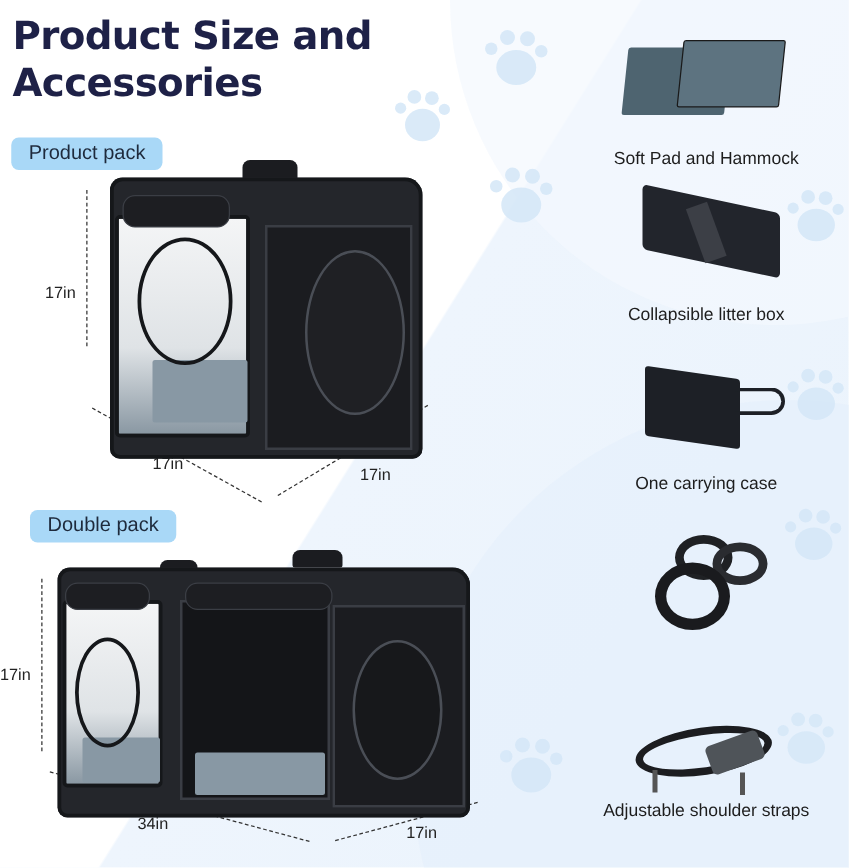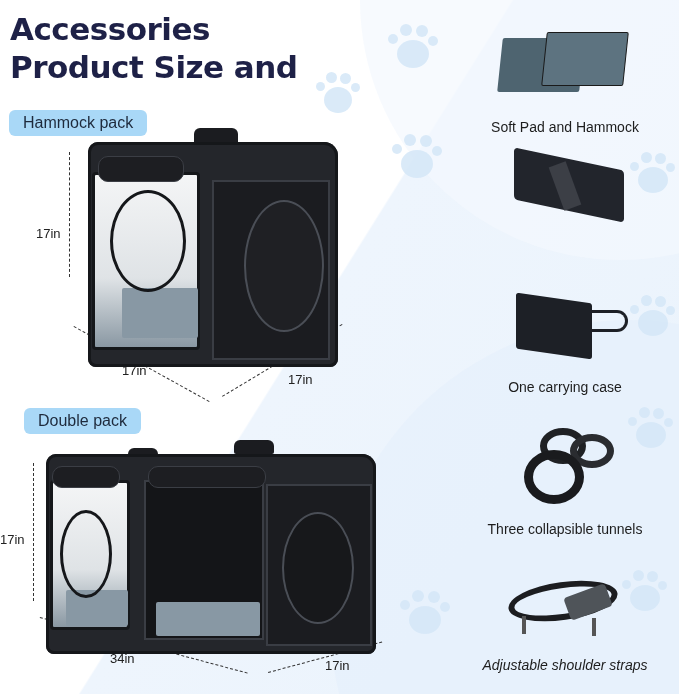--- a/index.html
+++ b/index.html
@@ -140,25 +140,25 @@
 </div>
 <div class="paw" style="left:622px;top:568px;width:46px;">
   <div class="toe" style="left:0;top:12px;width:9px;height:9px;"></div>
   <div class="toe" style="left:11px;top:2px;width:11px;height:11px;"></div>
   <div class="toe" style="left:25px;top:3px;width:11px;height:11px;"></div>
   <div class="toe" style="left:36px;top:13px;width:9px;height:9px;"></div>
   <div class="pad" style="left:8px;top:17px;width:30px;height:26px;"></div>
 </div>
 
 <div class="title">
+  <div>Product Size and</div>
   <div>Accessories</div>
-  <div>Product Size and</div>
-</div>
-
-<div class="pill single">Hammock pack</div>
+</div>
+
+<div class="pill single">Product pack</div>
 
 <div class="dash-v" style="left:69px;top:152px;height:125px;"></div>
 <div class="dim" style="left:36px;top:226px;">17in</div>
 <div class="dash-line" style="left:74px;top:326px;width:155px;transform:rotate(29deg);"></div>
 <div class="dim" style="left:122px;top:363px;">17in</div>
 <div class="dash-line" style="left:222px;top:396px;width:140px;transform:rotate(-31deg);"></div>
 <div class="dim" style="left:288px;top:372px;">17in</div>
 
 <div class="carrier" style="left:84px;top:128px;width:260px;height:250px;">
   <div class="c-handle" style="left:110px;top:0;width:44px;height:16px;"></div>
@@ -201,40 +201,40 @@
     <div style="position:absolute;left:44px;top:4px;width:82px;height:54px;background:#5d7380;border:1.5px solid #1a1a1a;transform:skewX(-6deg);border-radius:2px;"></div>
   </div>
   <div style="margin-top:18px;"><span class="acc-label">Soft Pad and Hammock</span></div>
 </div>
 
 <div class="acc" style="top:155px;">
   <div class="acc-img" style="width:130px;height:62px;">
     <div style="position:absolute;left:14px;top:4px;width:110px;height:52px;background:#22252c;transform:skewY(12deg);border-radius:4px;"></div>
     <div style="position:absolute;left:56px;top:8px;width:18px;height:46px;background:#3c3f46;transform:rotate(-20deg);"></div>
   </div>
+  <div style="margin-top:26px;"><span class="acc-label">Collapsible litter box</span></div>
 </div>
 
 <div class="acc" style="top:296px;text-decoration:underline;">
   <div class="acc-img" style="width:130px;height:62px;">
     <div style="position:absolute;left:16px;top:2px;width:76px;height:56px;background:#1d2026;transform:skewY(8deg);border-radius:3px;"></div>
     <div style="position:absolute;left:88px;top:14px;width:40px;height:22px;border:3px solid #1d2026;border-left:none;border-radius:0 14px 14px 0;"></div>
   </div>
   <div style="margin-top:20px;"><span class="acc-label">One carrying case</span></div>
 </div>
 
 <div class="acc" style="top:428px;">
   <div class="acc-img" style="width:130px;height:78px;">
     <div style="position:absolute;left:40px;top:0;width:46px;height:36px;border:7px solid #1f2124;border-radius:50%;"></div>
     <div style="position:absolute;left:70px;top:6px;width:44px;height:34px;border:7px solid #2a2c30;border-radius:50%;"></div>
     <div style="position:absolute;left:24px;top:22px;width:60px;height:54px;border:9px solid #1a1b1e;border-radius:50%;"></div>
   </div>
-  <div style="margin-top:14px;"><span class="acc-label">Three collapsible tunnels</span></div>
 </div>
 
 <div class="acc" style="top:578px;">
   <div class="acc-img" style="width:130px;height:62px;">
     <div style="position:absolute;left:8px;top:4px;width:110px;height:38px;border:6px solid #1c1d20;border-radius:50%;transform:rotate(-8deg);"></div>
     <div style="position:absolute;left:66px;top:12px;width:44px;height:24px;background:#4f5459;border-radius:4px;transform:rotate(-20deg);"></div>
     <div style="position:absolute;left:22px;top:38px;width:4px;height:18px;background:#555;"></div>
     <div style="position:absolute;left:92px;top:40px;width:4px;height:18px;background:#555;"></div>
   </div>
-  <div style="margin-top:16px;font-style:italic;"><span class="acc-label">Adjustable shoulder straps</span></div>
+  <div style=""><span class="acc-label">Adjustable shoulder straps</span></div>
 </div>
 
 </body></html>

